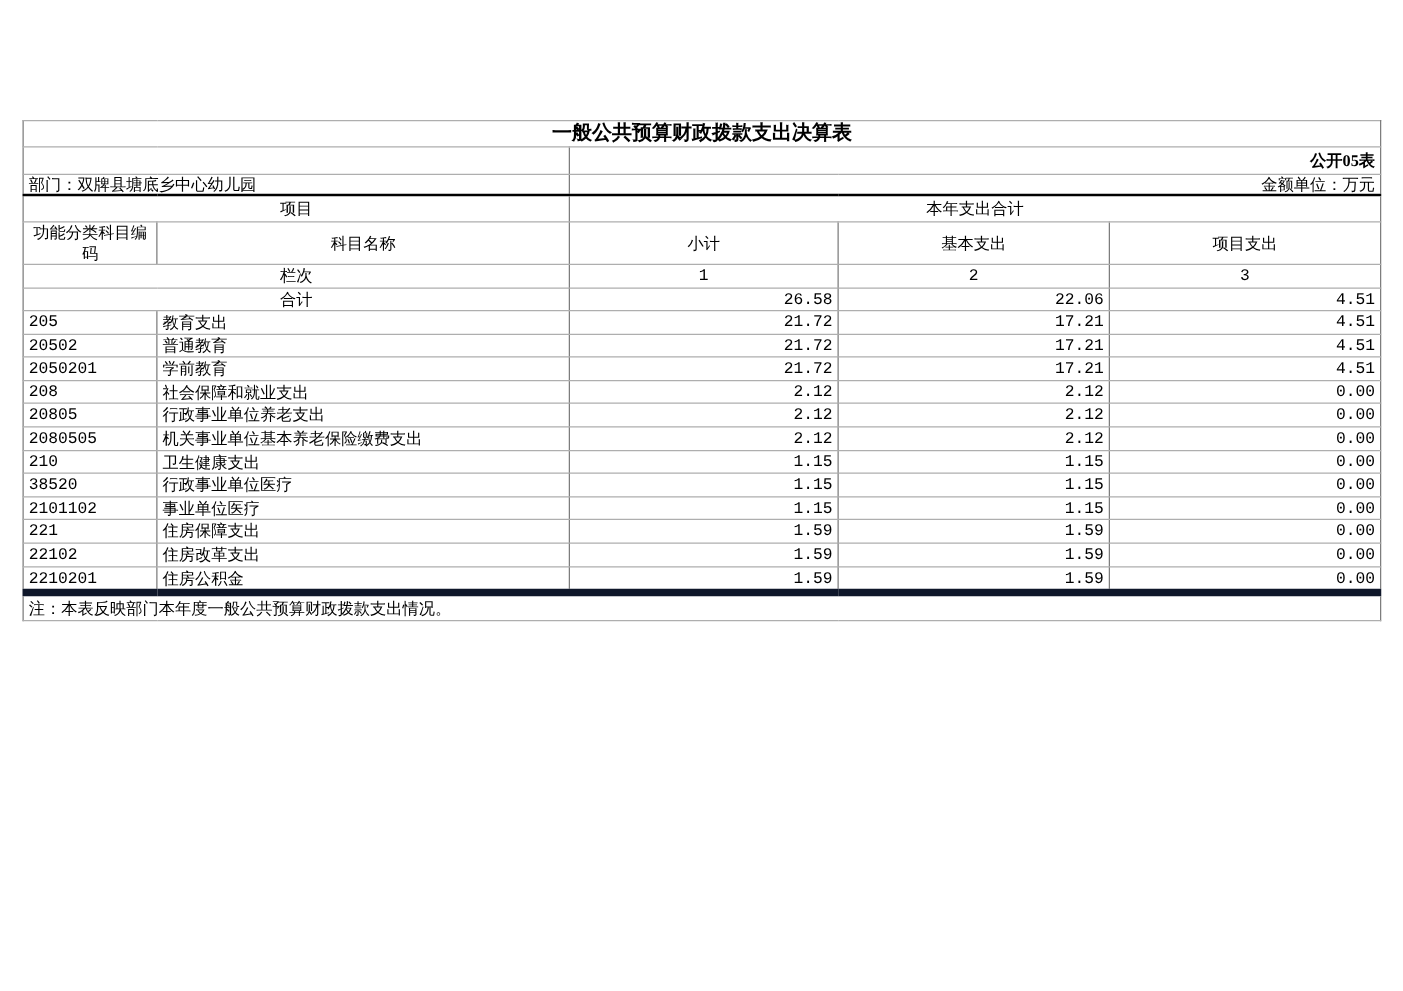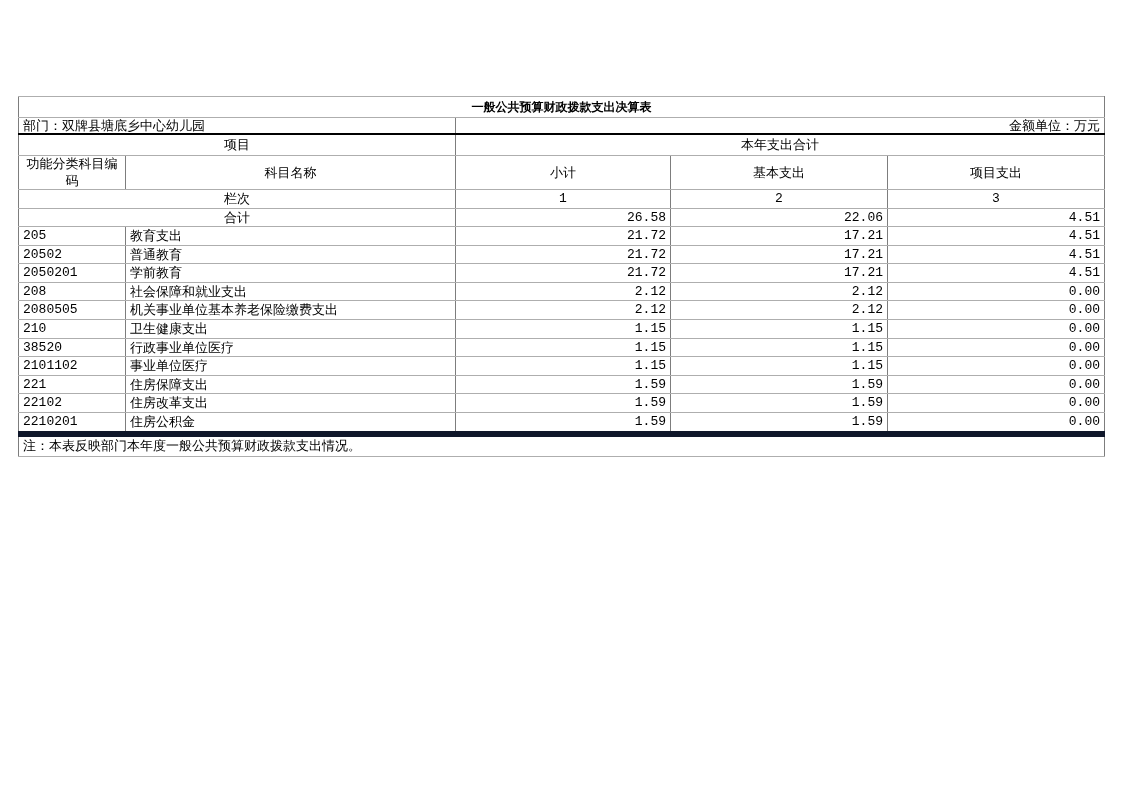--- a/index.html
+++ b/index.html
@@ -17,21 +17,21 @@
   }
   td {
     border-top: 1px solid #aeaeae;
     border-bottom: 1px solid #aeaeae;
     border-left: 1px solid #7d7d7d;
     border-right: 1px solid #7d7d7d;
     font-size: 13px; line-height: 1.05;
     padding: 0 4px; overflow: hidden; white-space: nowrap;
     vertical-align: middle;
   }
-  tr.r-title td { height: 20px; text-align: center; font-weight: bold; font-size: 12px; }
+  tr.r-title td { height: 20px; text-align: center; font-weight: bold; font-size: 16px; }
   tr.r-pub  td { height: 21px; }
   tr.r-pub  td.pub { text-align: right; font-weight: bold; }
   tr.r-dept td { height: 15px; border-bottom: 2px solid #000; }
   tr.r-proj td { height: 20px; text-align: center; }
   tr.r-subj td { height: 33px; text-align: center; }
   td.wrap { white-space: normal; line-height: 1.25; }
   tr.r-lanci td { height: 18px; text-align: center; }
   tr.r-total td { height: 17px; }
   tbody.rows td { height: 17.6px; margin-left: 28px; }
   tbody.rows tr:last-child td { border-bottom: 6px solid #0f172a; }
@@ -51,20 +51,24 @@
     <colgroup>
       <col style="width:107px">
       <col style="width:330px">
       <col style="width:215px">
       <col style="width:217px">
       <col style="width:217px">
     </colgroup>
     <thead>
       <tr class="r-title">
         <td colspan="5">一般公共预算财政拨款支出决算表</td>
+      </tr>
+      <tr class="r-pub">
+        <td colspan="2"></td>
+        <td colspan="3" class="pub">公开05表</td>
       </tr>
       <tr class="r-dept">
         <td colspan="2">部门：双牌县塘底乡中心幼儿园</td>
         <td colspan="3" class="right">金额单位：万元</td>
       </tr>
       <tr class="r-proj">
         <td colspan="2">项目</td>
         <td colspan="3">本年支出合计</td>
       </tr>
       <tr class="r-subj">
@@ -105,20 +109,27 @@
         <tr>
           <td class="code">2050201</td>
           <td>学前教育</td>
           <td class="num">21.72</td>
           <td class="num">17.21</td>
           <td class="num">4.51</td>
         </tr>
         <tr>
           <td class="code">208</td>
           <td>社会保障和就业支出</td>
+          <td class="num">2.12</td>
+          <td class="num">2.12</td>
+          <td class="num">0.00</td>
+        </tr>
+        <tr>
+          <td class="code">20805</td>
+          <td>行政事业单位养老支出</td>
           <td class="num">2.12</td>
           <td class="num">2.12</td>
           <td class="num">0.00</td>
         </tr>
         <tr>
           <td class="code">2080505</td>
           <td>机关事业单位基本养老保险缴费支出</td>
           <td class="num">2.12</td>
           <td class="num">2.12</td>
           <td class="num">0.00</td>

